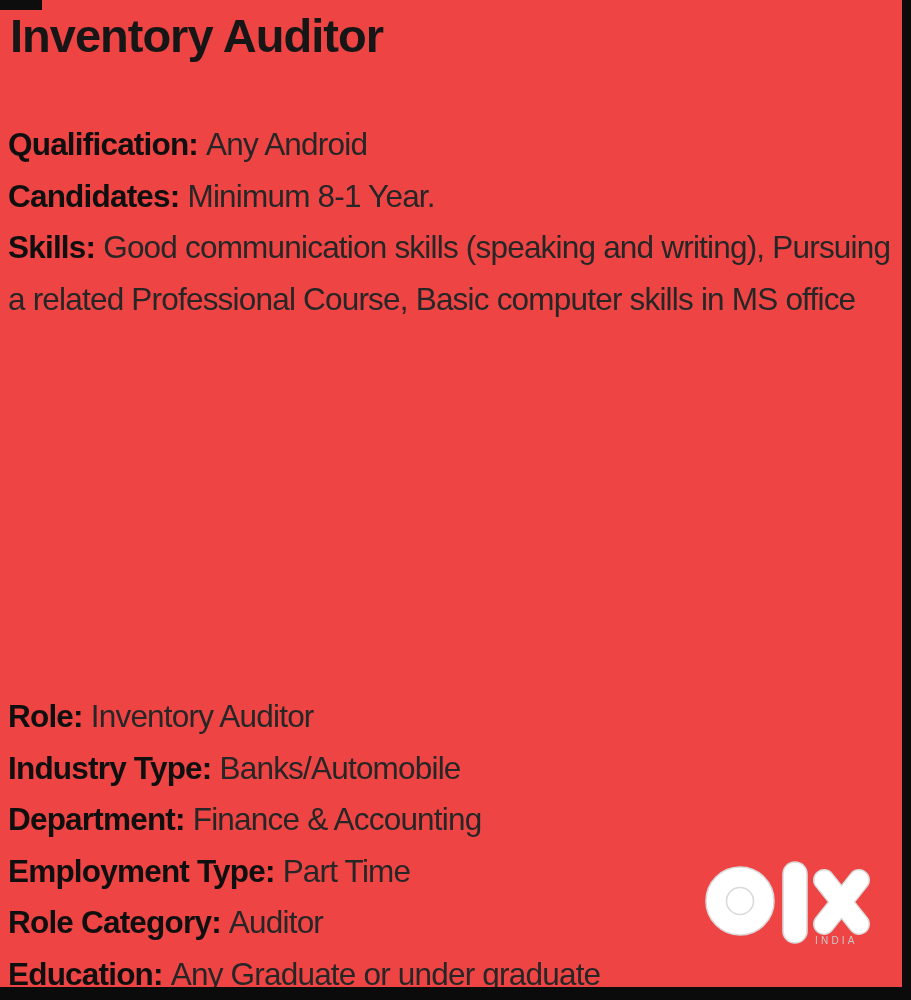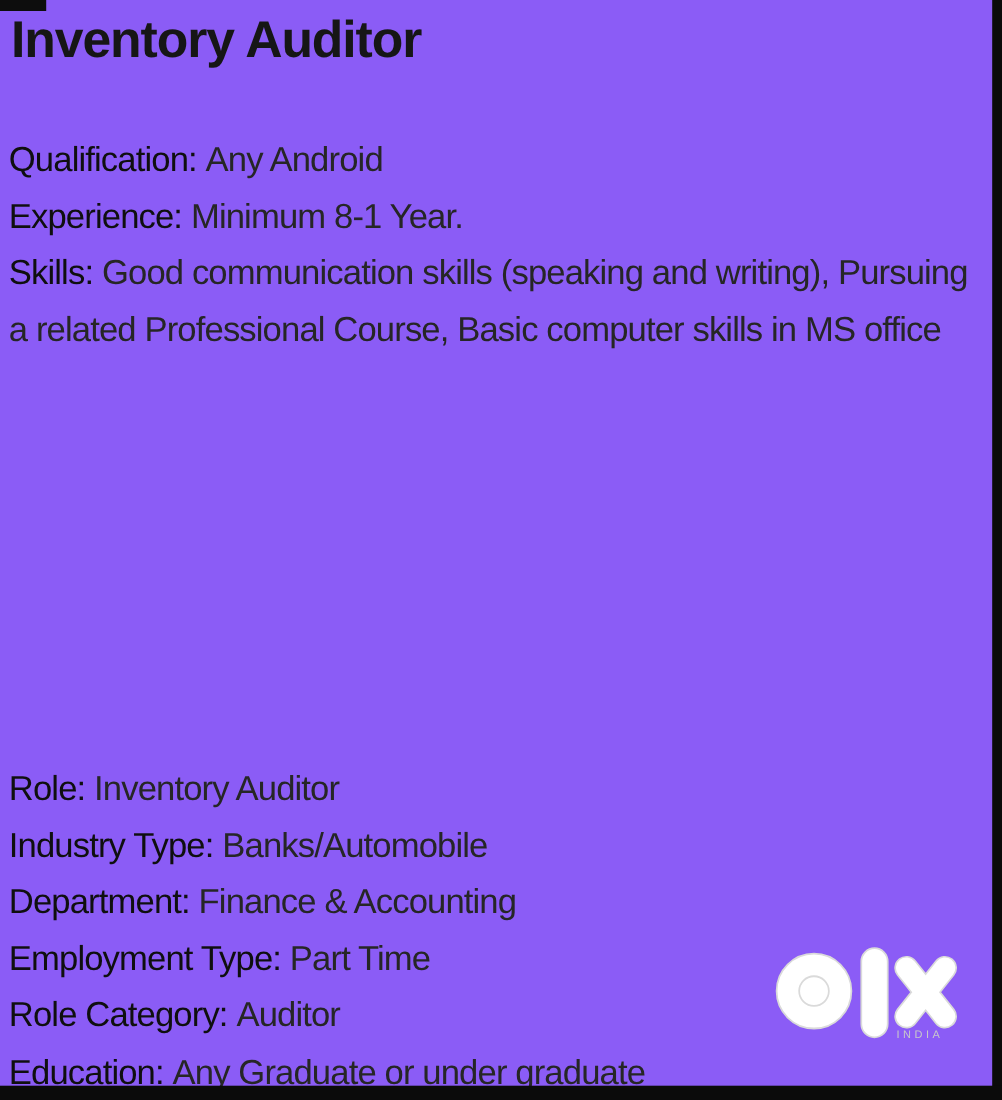--- a/index.html
+++ b/index.html
@@ -1,20 +1,20 @@
 <!DOCTYPE html>
 <html><head>
 <meta charset="utf-8">
 <style>
   html, body { margin: 0; padding: 0; background: #e8e8e8; }
   .page {
     position: relative;
     width: 911px;
     height: 1000px;
-    background: #8b5cf6;
+    background: #ef4444;
     overflow: hidden;
     font-family: "Liberation Sans", sans-serif;
     margin: 0 auto;
   }
   .page-title {
     position: absolute;
     left: 10px;
     top: 8px;
     margin: 0;
     font-size: 47px;
@@ -31,21 +31,21 @@
   .block-details { top: 119px; }
   .block-meta   { top: 691px; }
   .row {
     margin: 0;
     font-size: 31.5px;
     line-height: 51.5px;
     letter-spacing: -0.8px;
     color: #262626;
   }
   .row b {
-    font-weight: normal;
+    font-weight: bold;
     color: #0f0f0f;
   }
   .row .val { margin-left: 8px; }
   
   .frame-topleft {
     position: absolute; left: 0; top: 0;
     width: 42px; height: 10px;
     background: #0d0d0d; z-index: 4;
   }
   .frame-right {
@@ -73,21 +73,21 @@
 </style>
 </head>
 <body>
 
 <div class="page">
 
   <h1 class="page-title">Inventory Auditor</h1>
 
   <div class="block block-details">
     <p class="row"><b>Qualification:</b><span class="val">Any Android</span></p>
-    <p class="row"><b>Experience:</b><span class="val">Minimum 8-1 Year.</span></p>
+    <p class="row"><b>Candidates:</b><span class="val">Minimum 8-1 Year.</span></p>
     <p class="row"><b>Skills:</b><span class="val">Good communication skills (speaking and writing), Pursuing a related Professional Course, Basic computer skills in MS office</span></p>
   </div>
 
   <div class="block block-meta">
     <p class="row"><b>Role:</b><span class="val">Inventory Auditor</span></p>
     <p class="row"><b>Industry Type:</b><span class="val">Banks/Automobile</span></p>
     <p class="row"><b>Department:</b><span class="val">Finance &amp; Accounting</span></p>
     <p class="row"><b>Employment Type:</b><span class="val">Part Time</span></p>
     <p class="row"><b>Role Category:</b><span class="val">Auditor</span></p>
     <p class="row"><b>Education:</b><span class="val">Any Graduate or under graduate</span></p>

